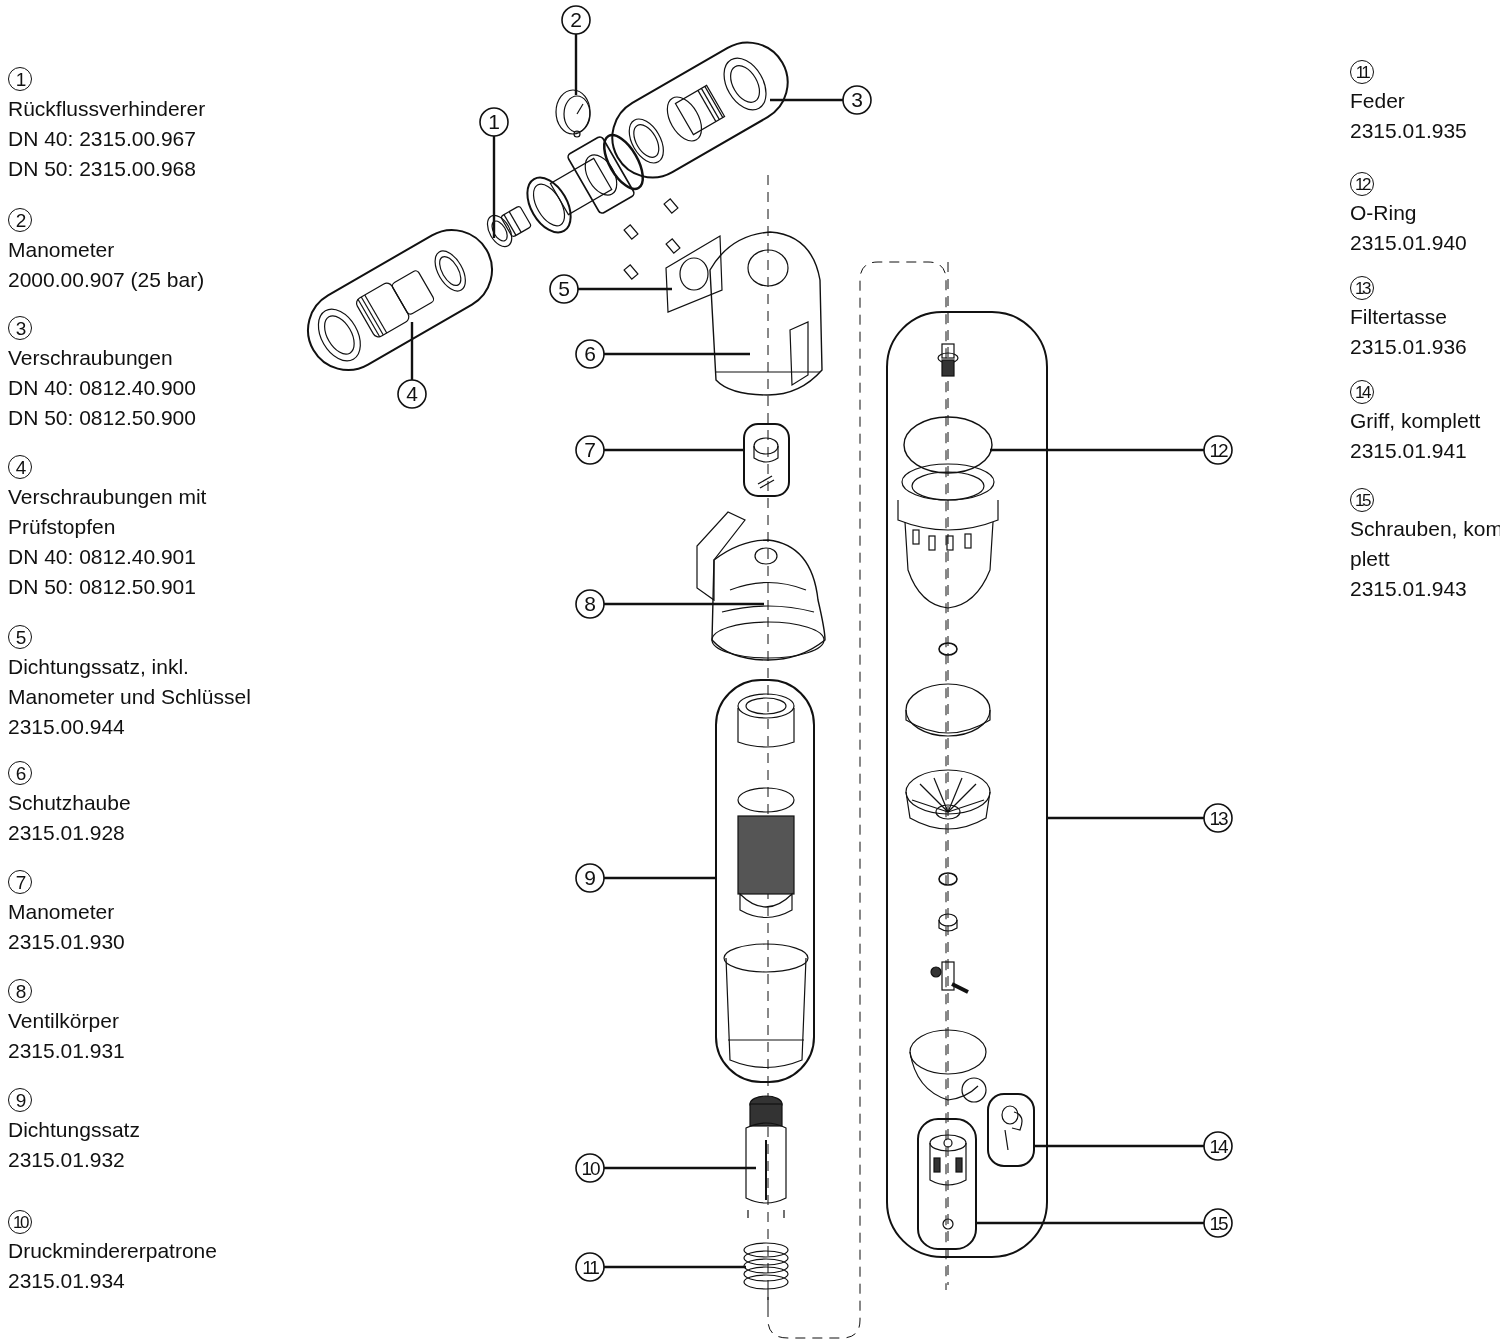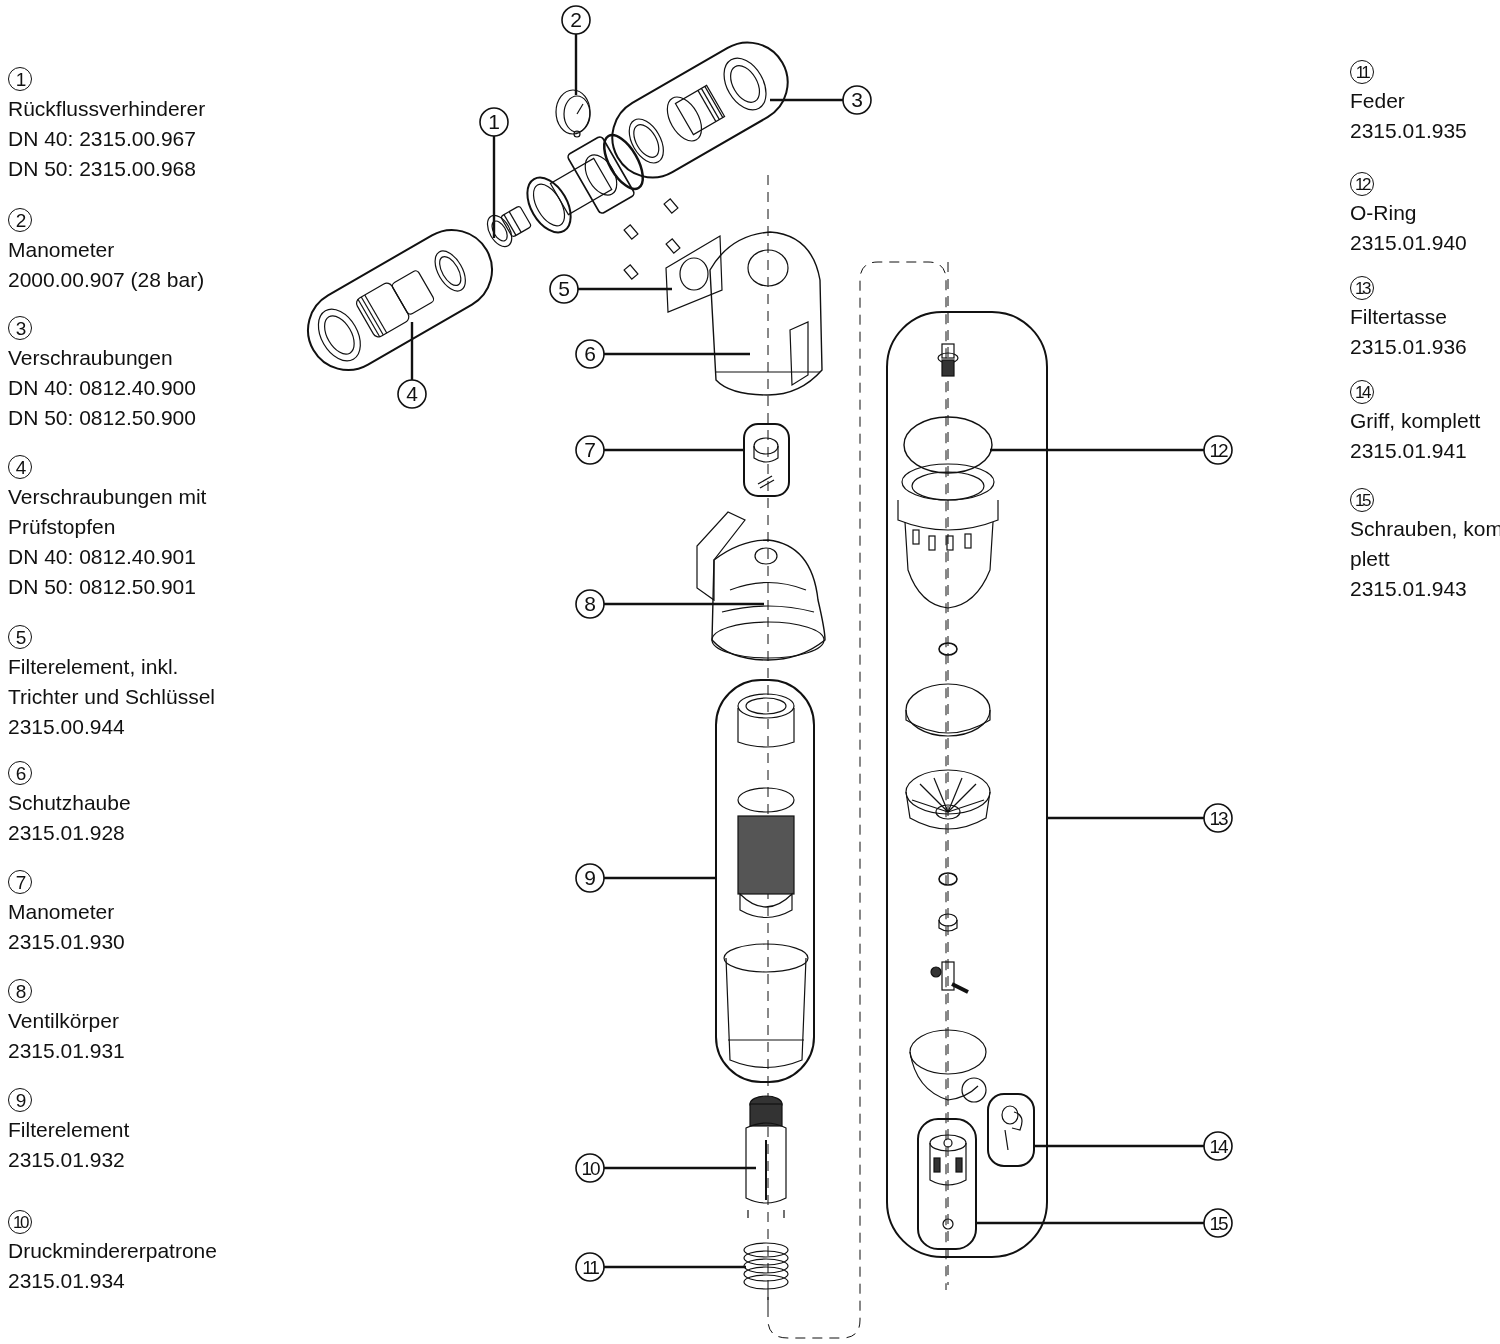--- a/index.html
+++ b/index.html
@@ -19,59 +19,59 @@
 
 <div class="legend-item" style="left:8px; top:64px;">
   <span class="num">1</span>
   <span class="line">Rückflussverhinderer</span>
   <span class="line">DN 40: 2315.00.967</span>
   <span class="line">DN 50: 2315.00.968</span>
 </div>
 <div class="legend-item" style="left:8px; top:205px;">
   <span class="num">2</span>
   <span class="line">Manometer</span>
-  <span class="line">2000.00.907 (28 bar)</span>
+  <span class="line">2000.00.907 (25 bar)</span>
 </div>
 <div class="legend-item" style="left:8px; top:313px;">
   <span class="num">3</span>
   <span class="line">Verschraubungen</span>
   <span class="line">DN 40: 0812.40.900</span>
   <span class="line">DN 50: 0812.50.900</span>
 </div>
 <div class="legend-item" style="left:8px; top:452px;">
   <span class="num">4</span>
   <span class="line">Verschraubungen mit</span>
   <span class="line">Prüfstopfen</span>
   <span class="line">DN 40: 0812.40.901</span>
   <span class="line">DN 50: 0812.50.901</span>
 </div>
 <div class="legend-item" style="left:8px; top:622px;">
   <span class="num">5</span>
-  <span class="line">Filterelement, inkl.</span>
-  <span class="line">Trichter und Schlüssel</span>
+  <span class="line">Dichtungssatz, inkl.</span>
+  <span class="line">Manometer und Schlüssel</span>
   <span class="line">2315.00.944</span>
 </div>
 <div class="legend-item" style="left:8px; top:758px;">
   <span class="num">6</span>
   <span class="line">Schutzhaube</span>
   <span class="line">2315.01.928</span>
 </div>
 <div class="legend-item" style="left:8px; top:867px;">
   <span class="num">7</span>
   <span class="line">Manometer</span>
   <span class="line">2315.01.930</span>
 </div>
 <div class="legend-item" style="left:8px; top:976px;">
   <span class="num">8</span>
   <span class="line">Ventilkörper</span>
   <span class="line">2315.01.931</span>
 </div>
 <div class="legend-item" style="left:8px; top:1085px;">
   <span class="num">9</span>
-  <span class="line">Filterelement</span>
+  <span class="line">Dichtungssatz</span>
   <span class="line">2315.01.932</span>
 </div>
 <div class="legend-item" style="left:8px; top:1206px;">
   <span class="num two">10</span>
   <span class="line">Druckmindererpatrone</span>
   <span class="line">2315.01.934</span>
 </div>
 
 <div class="legend-item" style="left:1350px; top:56px;">
   <span class="num two">11</span>

